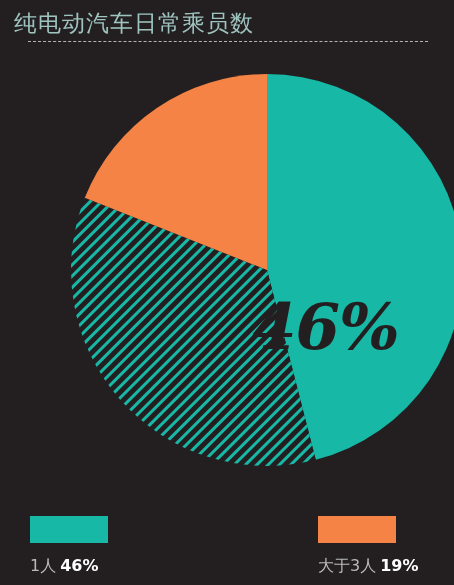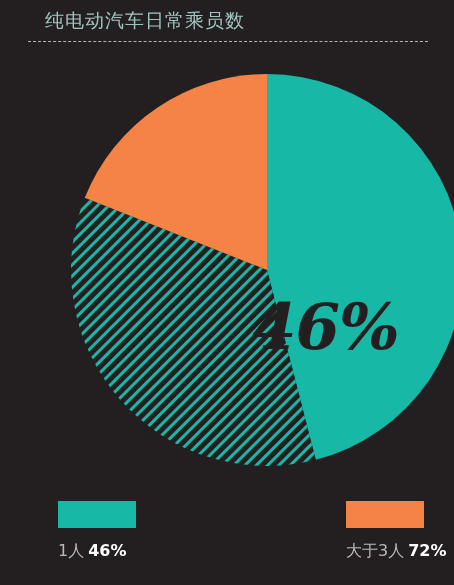--- a/index.html
+++ b/index.html
@@ -24,23 +24,23 @@
   
   .header {
     position: absolute;
     left: 0;
     top: 0;
     width: 454px;
     height: 52px;
   }
   .chart-title {
     position: absolute;
-    left: 45px;
+    left: 14px;
     top: 8px;
-    font-size: 19px;
+    font-size: 23px;
     letter-spacing: 1px;
     color: #9fc4bf;
     white-space: nowrap;
     font-family: "DejaVu Sans", "Liberation Sans", sans-serif;
   }
   .title-rule {
     position: absolute;
     left: 28px;
     top: 41px;
     width: 400px;
@@ -79,22 +79,21 @@
   
   .legend {
     position: absolute;
     left: 0;
     top: 500px;
     width: 454px;
     height: 85px;
   }
   .legend-item {
     position: absolute;
-    top: 1px;
-    margin-left: 28px;
+    top: 16px;
   }
   .legend-item.i0 { left: 30px;  }
   .legend-item.i1 { left: 178px; }
   .legend-item.i2 { left: 318px; }
 
   .swatch {
     width: 78px;
     height: 27px;
     display: block;
   }
@@ -158,18 +157,18 @@
       <span class="swatch solid-teal"></span>
       <div class="legend-text">
         <span>1人</span><span class="legend-pct">46%</span>
       </div>
     </div>
 
 
     <div class="legend-item i2">
       <span class="swatch solid-orange"></span>
       <div class="legend-text">
-        <span>大于3人</span><span class="legend-pct">72%</span>
+        <span>大于3人</span><span class="legend-pct">19%</span>
       </div>
     </div>
 
   </div>
 </div>
 
 </body></html>

